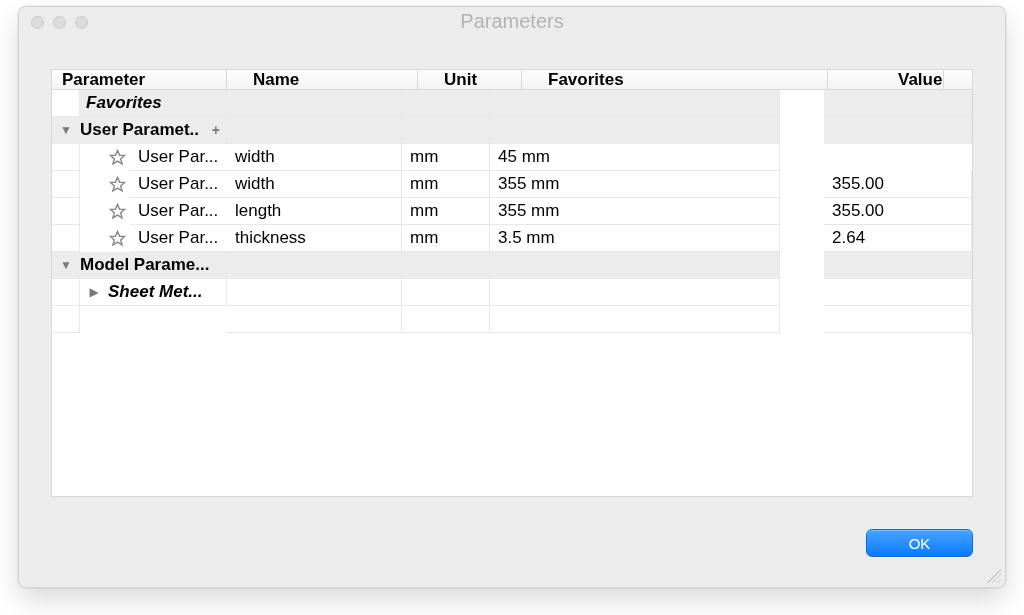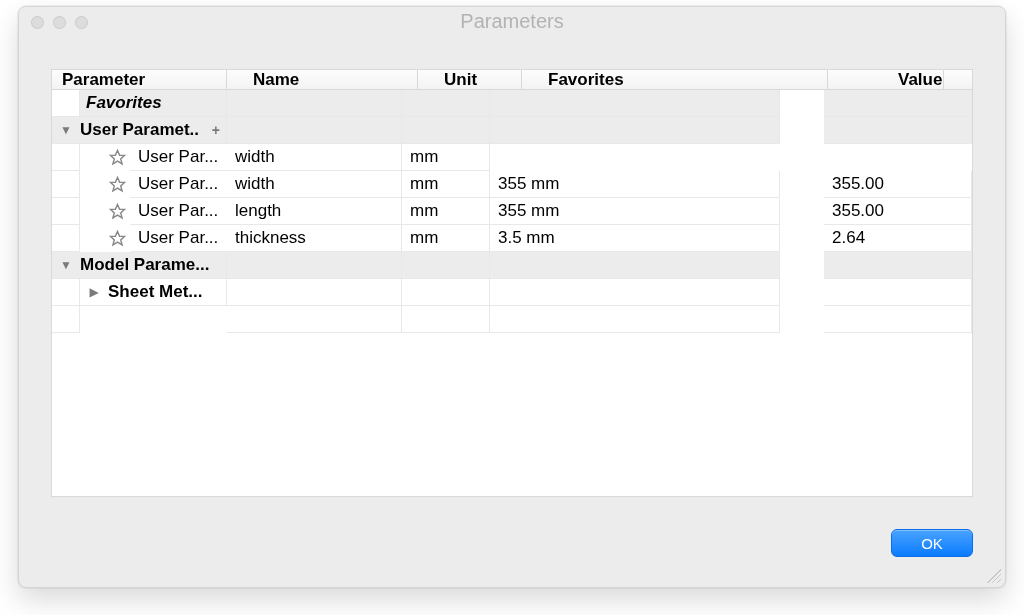--- a/index.html
+++ b/index.html
@@ -70,25 +70,25 @@
   .leaf-indent2 { width:24px; background:#fff;}
   .star { width:26px; display:flex; align-items:center; justify-content:center; color:#8a8a8a;}
   .star svg { width:17px; height:17px; }
   .leaf-label { flex:1; display:flex; align-items:center; padding-right:6px; overflow:hidden; white-space:nowrap;}
   .leaf-row .cell { background:#fff; font-weight:400; }
 
   .sub-param { display:flex; height:100%; width:100%; }
   .sub-stub0 { width:28px; border-right:1px solid #e8e8e8; border-bottom:1px solid #e8e8e8; background:#fff;}
   .sub-rest { flex:1; display:flex; align-items:center; background:#fff; border-right:1px solid #e8e8e8; border-bottom:1px solid #e8e8e8;}
   .sub-rest .disclose { width:28px; }
-  .sub-rest .lbl { font-weight:700; padding-right:6px; }
+  .sub-rest .lbl { font-weight:700; padding-right:6px;font-style:italic; }
 
   .ok-btn {
     position:absolute; right:32px; bottom:30px;
-    width:82px; height:28px;
+    width:107px; height:28px;
     border-radius:6px;
     background:linear-gradient(#4aa3ff,#0a7bff);
     color:#fff; font-size:15px;
     display:flex; align-items:center; justify-content:center;
     border:1px solid #0a6fe6;
     box-shadow: 0 1px 0 rgba(255,255,255,.3) inset;
     cursor:default;
   }
   .resize-grip {
     position:absolute; right:4px; bottom:4px; width:16px; height:16px;
@@ -180,20 +180,23 @@
                 <span>User Par...</span>
               </div>
           </div>
         </div>
         <div class="cell c-name">
             <span>width</span>
           </div>
         <div class="cell c-unit">
             <span>mm</span>
           </div>
+        <div class="cell c-expr">
+            <span>45 mm</span>
+          </div>
       </div>
 
       <div class="row leaf-row">
         <div class="c-param" style="flex:0 0 175px;">
           <div class="leaf-param">
             <div class="leaf-indent"></div>
               <div class="leaf-indent2"></div>
             <div class="star">
                 <svg viewBox="0 0 24 24" fill="none" stroke="#888" stroke-width="2">
                   <polygon points="12,2 15,9 22,9 16.5,14 18.5,21 12,17 5.5,21 7.5,14 2,9 9,9"></polygon>

